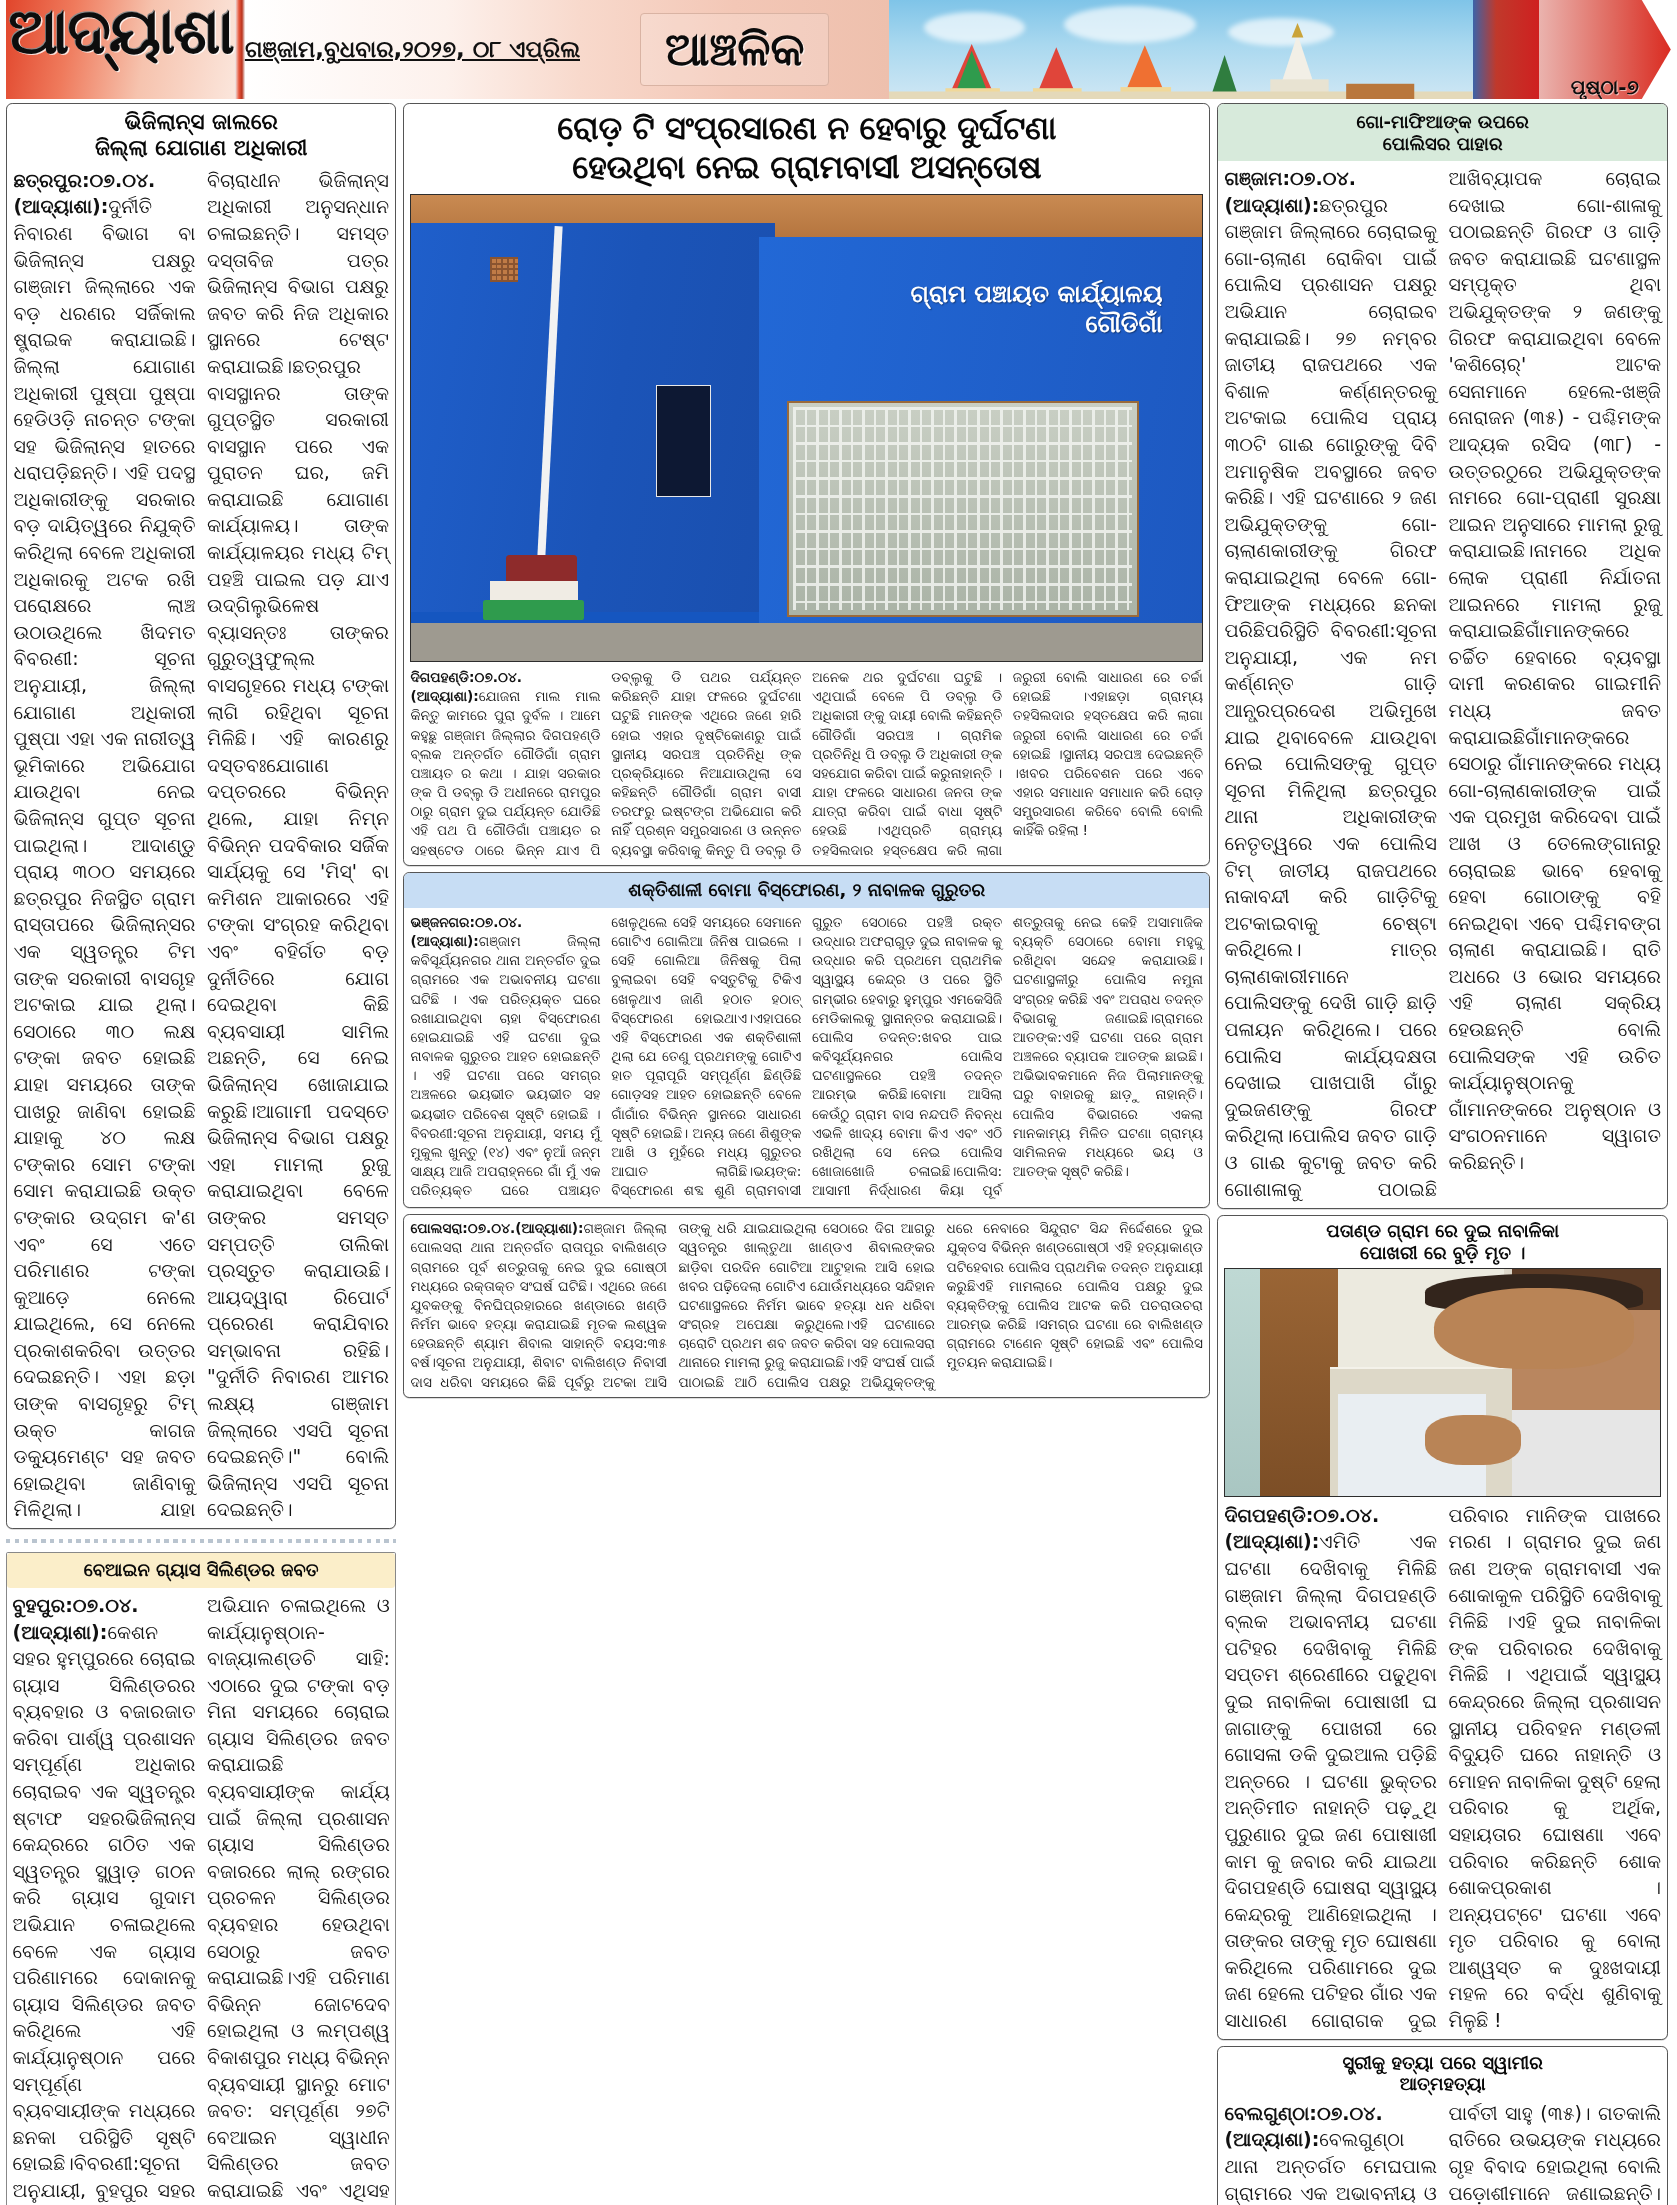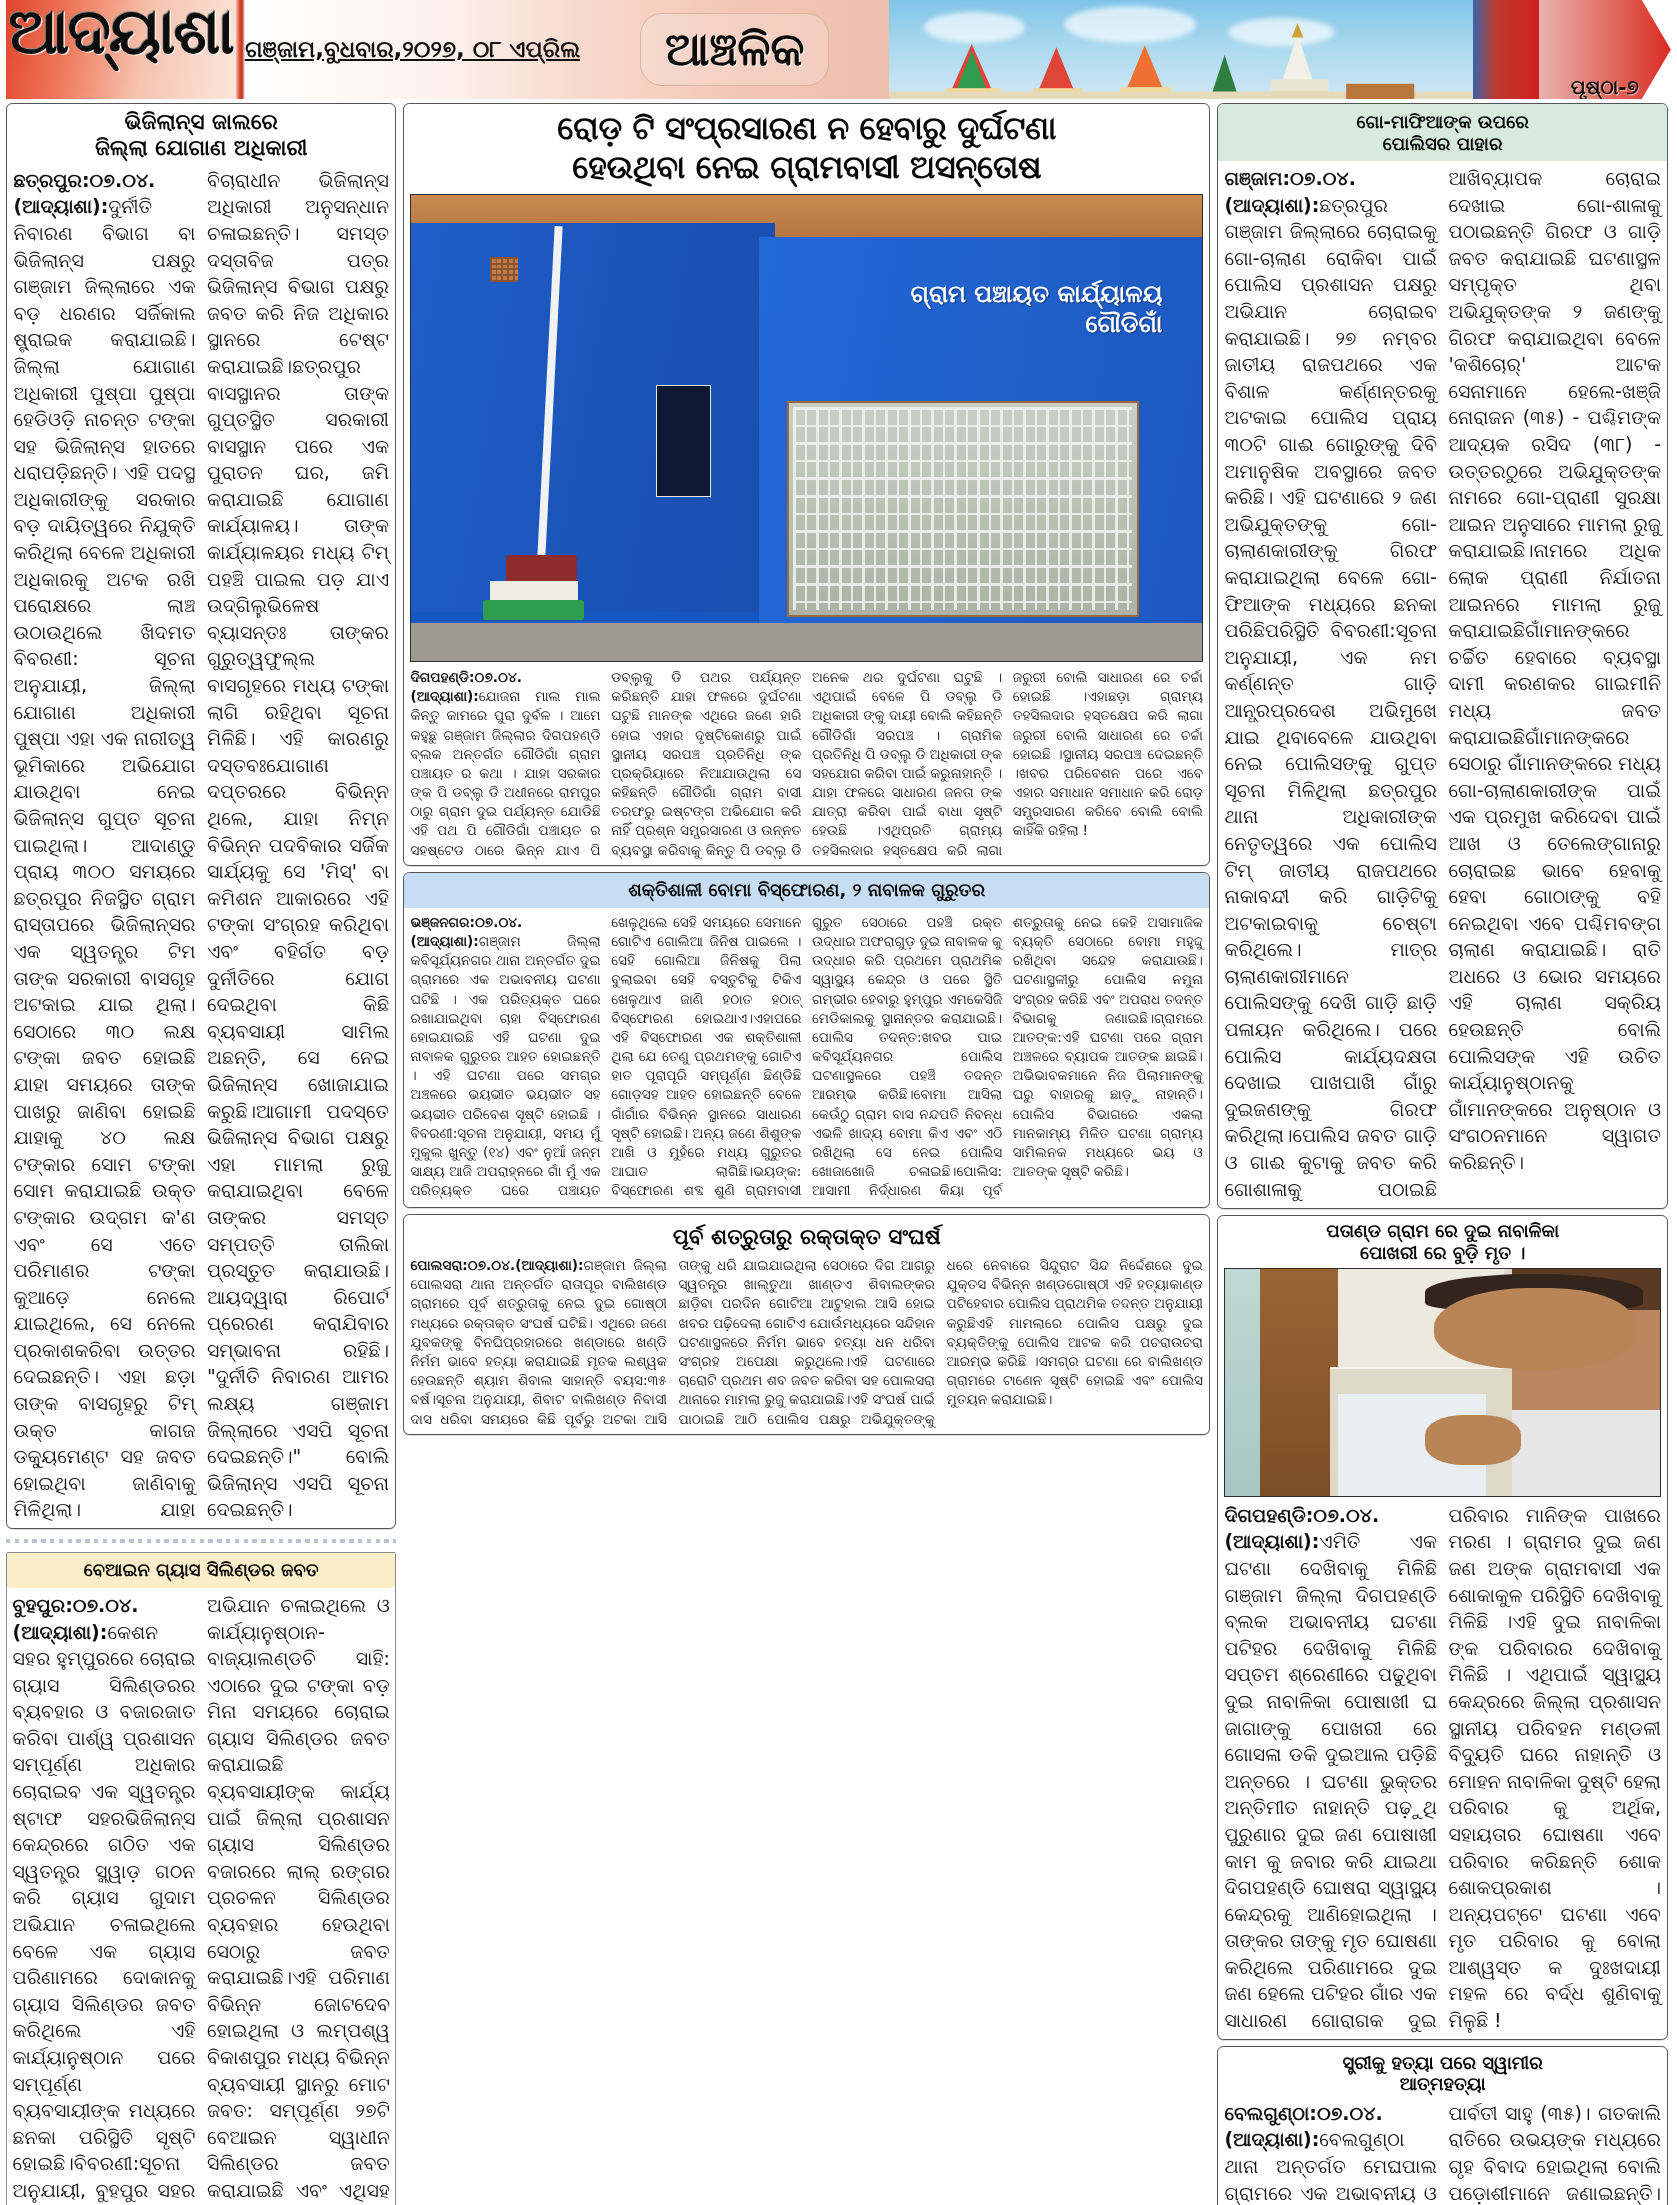--- a/index.html
+++ b/index.html
@@ -21,21 +21,21 @@
   .mh-logo-badge{position:absolute;top:-24px;right:8px;background:#111;color:#fff;font-size:9.7px;
     letter-spacing:1.3px;padding:2.2px 7px;font-weight:bold;font-family:"Liberation Sans",sans-serif;}
   .mh-bar{width:9.7px;flex:0 0 9.7px;background:linear-gradient(90deg,#f0f0f0,#e8553a 40%,#b8341e 70%,#f4f4f4);}
   .mh-date-wrap{flex:0 0 335px;position:relative;
     background:linear-gradient(90deg,#ffffff 0%,#fdf1ec 60%,#f8d9cc 100%);
     display:flex;align-items:center;justify-content:center;text-decoration:underline;}
   .mh-date{font-family:"DejaVu Sans",sans-serif;font-weight:bold;font-size:23px;color:#111;white-space:nowrap;}
   .mh-section-wrap{flex:0 0 309px;position:relative;
     background:linear-gradient(90deg,#f8d9cc 0%,#f3c7b6 50%,#eec0ad 100%);
     display:flex;align-items:center;justify-content:center;}
-  .mh-section{border:1.3px solid #d9b3a3;border-radius:22px;padding:11px 24px;background:rgba(255,255,255,.18);}
+  .mh-section{border:1.3px solid #d9b3a3;border-radius:4px;padding:11px 24px;background:rgba(255,255,255,.18);}
   .mh-section span{font-family:"DejaVu Sans",sans-serif;font-weight:bold;font-size:46px;color:#0b0b0b;
      text-shadow:1.3px 1.3px 0 #ffffffbb;line-height:1.05;}
   .mh-art{flex:1 1 auto;position:relative;overflow:hidden;
     background:linear-gradient(180deg,#7fc4e8 0%,#a9d8ef 45%,#cfe7f4 100%);}
   .cloud{position:absolute;background:#ffffffaa;border-radius:50%;filter:blur(2.6px);}
   .mh-red{flex:0 0 66px;background:linear-gradient(90deg,#3c63a8 0%,#c0392b 35%,#cf2020 100%);}
   .mh-page{flex:0 0 132px;position:relative;display:flex;align-items:flex-end;justify-content:center;
     background:linear-gradient(90deg,#eab3ae 0%,#e06a60 55%,#da2b21 100%);
     clip-path:polygon(0 0,78% 0,100% 50%,78% 100%,0 100%);}
   .mh-page span{font-family:"DejaVu Sans",sans-serif;font-weight:bold;font-size:20px;color:#0d0d0d;
@@ -221,21 +221,20 @@
       </div>
 
       <div class="card" style="padding:0;overflow:hidden;">
         <div class="hl hl-md hl-band band-blue" style="border-radius:0;">ଶକ୍ତିଶାଳୀ ବୋମା ବିସ୍ଫୋରଣ, ୨ ନାବାଳକ ଗୁରୁତର</div>
         <div class="body-text bt-4 s31" style="padding:5.3px 6.2px 6.2px 6.2px;">
           <p><span class="dateline">ଭଞ୍ଜନଗର:୦୭.୦୪.(ଆଦ୍ୟାଶା):</span><span>ଗଞ୍ଜାମ ଜିଲ୍ଲା କବିସୂର୍ଯ୍ୟନଗର ଥାନା ଅନ୍ତର୍ଗତ ଦୁଇ ଗ୍ରାମରେ ଏକ ଅଭାବନୀୟ ଘଟଣା ଘଟିଛି । ଏକ ପରିତ୍ୟକ୍ତ ଘରେ ରଖାଯାଇଥିବା ଚାହା ବିସ୍ଫୋରଣ ହୋଇଯାଇଛି ଏହି ଘଟଣା ଦୁଇ ନାବାଳକ ଗୁରୁତର ଆହତ ହୋଇଛନ୍ତି । ଏହି ଘଟଣା ପରେ ସମଗ୍ର ଅଞ୍ଚଳରେ ଭୟଭୀତ ଭୟଭୀତ ସହ ଭୟଭୀତ ପରିବେଶ ସୃଷ୍ଟି ହୋଇଛି ।ବିବରଣୀ:ସୂଚନା ଅନୁଯାୟୀ, ସମୟ ମୁଁ ମୁକୁଲ ଖୁନ୍ତୁ (୧୪) ଏବଂ ନୁଆଁ ଜନ୍ମ ସାକ୍ଷ୍ୟ ଆଜି ଅପରାହ୍ନରେ ଗାଁ ମୁଁ ଏକ ପରିତ୍ୟକ୍ତ ଘରେ ପଞ୍ଚାୟତ ଖେଳୁଥିଲେ ସେହି ସମୟରେ ସେମାନେ ଗୋଟିଏ ଗୋଲିଆ ଜିନିଷ ପାଇଲେ ।ସେହି ଗୋଲିଆ ଜିନିଷକୁ ପିଲା ବୁଲାଇବା ସେହି ବସ୍ତୁଟିକୁ ଟିକିଏ ଖେଳୁଥାଏ ଜାଣି ହଠାତ ହଠାତ୍ ବିସ୍ଫୋରଣ ହୋଇଥାଏ।ଏହାପରେ ଏହି ବିସ୍ଫୋରଣ ଏକ ଶକ୍ତିଶାଳୀ ଥିଲା ଯେ ତେଣୁ ପ୍ରଥମଙ୍କୁ ଗୋଟିଏ ହାତ ପୂରାପୂରି ସମ୍ପୂର୍ଣ୍ଣ ଛିଣ୍ଡିଛି ଗୋଡ଼ସହ ଆହତ ହୋଇଛନ୍ତି ବେଳେ ଗାଁଗାଁର ବିଭିନ୍ନ ସ୍ଥାନରେ ସାଧାରଣ ସୃଷ୍ଟି ହୋଇଛି। ଅନ୍ୟ ଜଣେ ଶିଶୁଙ୍କ ଆଖି ଓ ମୁହଁରେ ମଧ୍ୟ ଗୁରୁତର ଆଘାତ ଲାଗିଛି।ଭୟଙ୍କ: ବିସ୍ଫୋରଣ ଶବ୍ଦ ଶୁଣି ଗ୍ରାମବାସୀ ଗୁରୁତ ସେଠାରେ ପହଞ୍ଚି ରକ୍ତ ଉଦ୍ଧାର ଅଫରାଗୁଡ଼ ଦୁଇ ନାବାଳକ କୁ ଉଦ୍ଧାର କରି ପ୍ରଥମେ ପ୍ରାଥମିକ ସ୍ୱାସ୍ଥ୍ୟ କେନ୍ଦ୍ର ଓ ପରେ ସ୍ଥିତି ଗମ୍ଭୀର ହେବାରୁ ହୁମ୍ପୁର ଏମକେସିଜି ମେଡିକାଲକୁ ସ୍ଥାନାନ୍ତର କରାଯାଇଛି।ପୋଲିସ ତଦନ୍ତ:ଖବର ପାଇ କବିସୂର୍ଯ୍ୟନଗର ପୋଲିସ ଘଟଣାସ୍ଥଳରେ ପହଞ୍ଚି ତଦନ୍ତ ଆରମ୍ଭ କରିଛି।ବୋମା ଆସିଲା କେଉଁଠୁ ଗ୍ରାମ ବାସ ନନ୍ଦପତି ନିବନ୍ଧ ଏଭଳି ଖାଦ୍ୟ ବୋମା କିଏ ଏବଂ ଏଠି ରଖିଥିଲା ସେ ନେଇ ପୋଲିସ ଖୋଜାଖୋଜି ଚଳାଇଛି।ପୋଲିସ: ଆସାମୀ ନିର୍ଦ୍ଧାରଣ କିୟା ପୂର୍ବ ଶତ୍ରୁତାକୁ ନେଇ କେହି ଅସାମାଜିକ ବ୍ୟକ୍ତି ସେଠାରେ ବୋମା ମହୁଦ୍ଦୁ ରଖିଥିବା ସନ୍ଦେହ କରାଯାଉଛି। ଘଟଣାସ୍ଥଳୀରୁ ପୋଲିସ ନମୁନା ସଂଗ୍ରହ କରିଛି ଏବଂ ଅପରାଧ ତଦନ୍ତ ବିଭାଗକୁ ଜଣାଇଛି।ଗ୍ରାମରେ ଆତଙ୍କ:ଏହି ଘଟଣା ପରେ ଗ୍ରାମ ଅଞ୍ଚଳରେ ବ୍ୟାପକ ଆତଙ୍କ ଛାଇଛି। ଅଭିଭାବକମାନେ ନିଜ ପିଲାମାନଙ୍କୁ ଘରୁ ବାହାରକୁ ଛାଡ଼ୁ ନାହାନ୍ତି।ପୋଲିସ ବିଭାଗରେ ଏକଲା ମାନକାମ୍ୟ ମିଳିତ ଘଟଣା ଗ୍ରାମ୍ୟ ସାମିଲନକ ମଧ୍ୟରେ ଭୟ ଓ ଆତଙ୍କ ସୃଷ୍ଟି କରିଛି।</span></p>
         </div>
       </div>
 
       <div class="card">
-        <div class="hl hl-lg" style="margin:4.4px 0 6.2px 0;">ପୂର୍ବ ଶତ୍ରୁତାରୁ ରକ୍ତାକ୍ତ ସଂଘର୍ଷ</div>
         <div class="body-text bt-3 s31">
           <p><span class="dateline">ପୋଲସରା:୦୭.୦୪.(ଆଦ୍ୟାଶା):</span><span>ଗଞ୍ଜାମ ଜିଲ୍ଲା ପୋଲସରା ଥାନା ଅନ୍ତର୍ଗତ ରାତାପୂର ବାଲିଖଣ୍ଡ ଗ୍ରାମରେ ପୂର୍ବ ଶତ୍ରୁତାକୁ ନେଇ ଦୁଇ ଗୋଷ୍ଠୀ ମଧ୍ୟରେ ରକ୍ତାକ୍ତ ସଂଘର୍ଷ ଘଟିଛି। ଏଥିରେ ଜଣେ ଯୁବକଙ୍କୁ ବିନଘିପ୍ରହାରରେ ଖଣ୍ଡାରେ ଖଣ୍ଡି ନିର୍ମମ ଭାବେ ହତ୍ୟା କରାଯାଇଛି ମୃତକ ଲଶ୍ୱକ ହେଉଛନ୍ତି ଶ୍ୟାମ ଶିବାଲ ସାହାନ୍ତି ବୟସ:୩୫ ବର୍ଷ।ସୂଚନା ଅନୁଯାୟୀ, ଶିବାଟ ବାଲିଖଣ୍ଡ ନିବାସୀ ଦାସ ଧରିବା ସମୟରେ କିଛି ପୂର୍ବରୁ ଅଟକା ଆସି ତାଙ୍କୁ ଧରି ଯାଇଯାଇଥିଲା ସେଠାରେ ଦିଗ ଆଗରୁ ସ୍ୱତନ୍ତ୍ର ଖାଲ୍ତୁଥା ଖାଣ୍ଡଏ ଶିବାଲଙ୍କର ଛାଡ଼ିବା ପରଦିନ ଗୋଟିଆ ଆଟୁହାଲ ଆସି ହୋଇ ଖବର ପଢ଼ିଦେଲା ଗୋଟିଏ ଯୋଉଁମଧ୍ୟରେ ସନ୍ଦିହାନ ଘଟଣାସ୍ଥଳରେ ନିର୍ମମ ଭାବେ ହତ୍ୟା ଧନ ଧରିବା ସଂଗ୍ରହ ଅପେକ୍ଷା କରୁଥିଲେ।ଏହି ଘଟଣାରେ ଚାରୋଟି ପ୍ରଥମ ଶବ ଜବତ କରିବା ସହ ପୋଲସରା ଥାନାରେ ମାମଲା ରୁଜୁ କରାଯାଇଛି।ଏହି ସଂଘର୍ଷ ପାଇଁ ପାଠାଇଛି ଆଠି ପୋଲିସ ପକ୍ଷରୁ ଅଭିଯୁକ୍ତଙ୍କୁ ଧରେ ନେବାରେ ସିନ୍ଦୁରାଟ ସିନ୍ଦ ନିର୍ଦ୍ଦେଶରେ ଦୁଇ ଯୁକ୍ତସ ବିଭିନ୍ନ ଖଣ୍ଡଗୋଷ୍ଠୀ ଏହି ହତ୍ୟାକାଣ୍ଡ ପଟିହେବାର ପୋଲିସ ପ୍ରାଥମିକ ତଦନ୍ତ ଅନୁଯାୟୀ କରୁଛିଏହି ମାମଲାରେ ପୋଲିସ ପକ୍ଷରୁ ଦୁଇ ବ୍ୟକ୍ତିଙ୍କୁ ପୋଲିସ ଆଟକ କରି ପଚରାଉଚରା ଆରମ୍ଭ କରିଛି ।ସମଗ୍ର ଘଟଣା ରେ ବାଲିଖଣ୍ଡ ଗ୍ରାମରେ ଟାଣେନ ସୃଷ୍ଟି ହୋଇଛି ଏବଂ ପୋଲିସ ମୁତୟନ କରାଯାଇଛି।</span></p>
         </div>
       </div>
 
     </div>
 
     <div class="col col-right">
 
       <div class="card" style="padding:0;overflow:hidden;">

